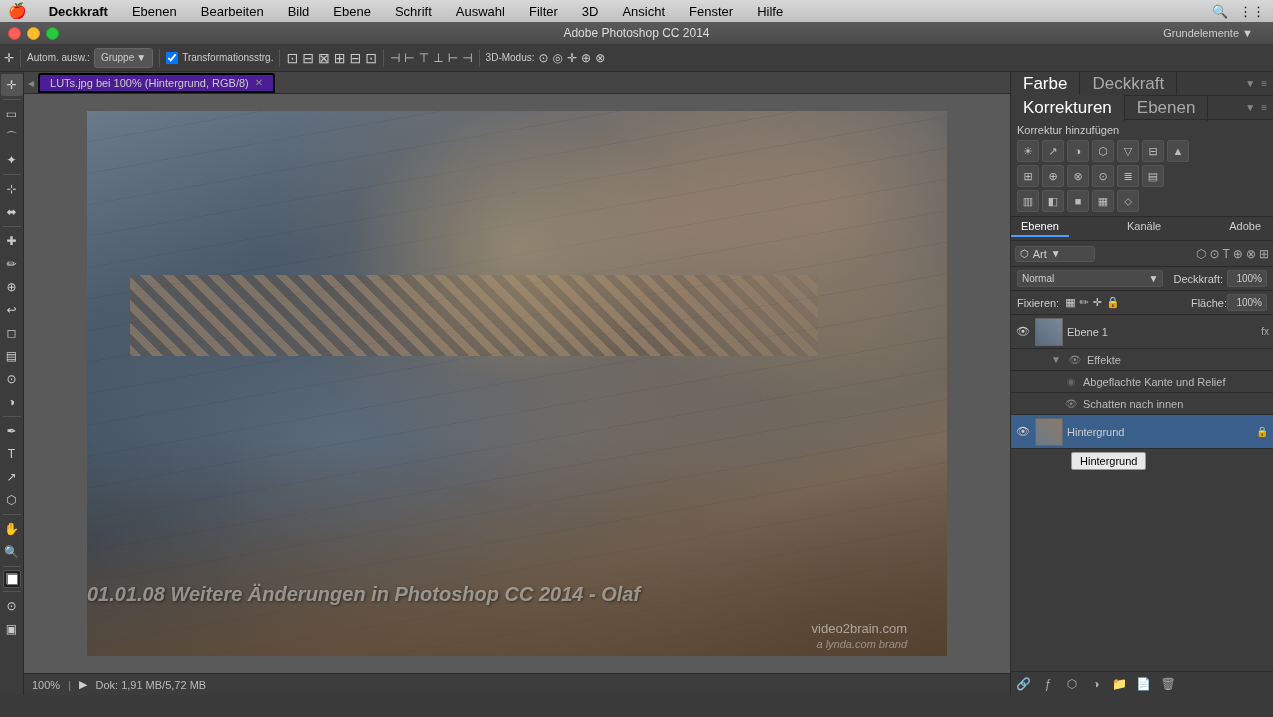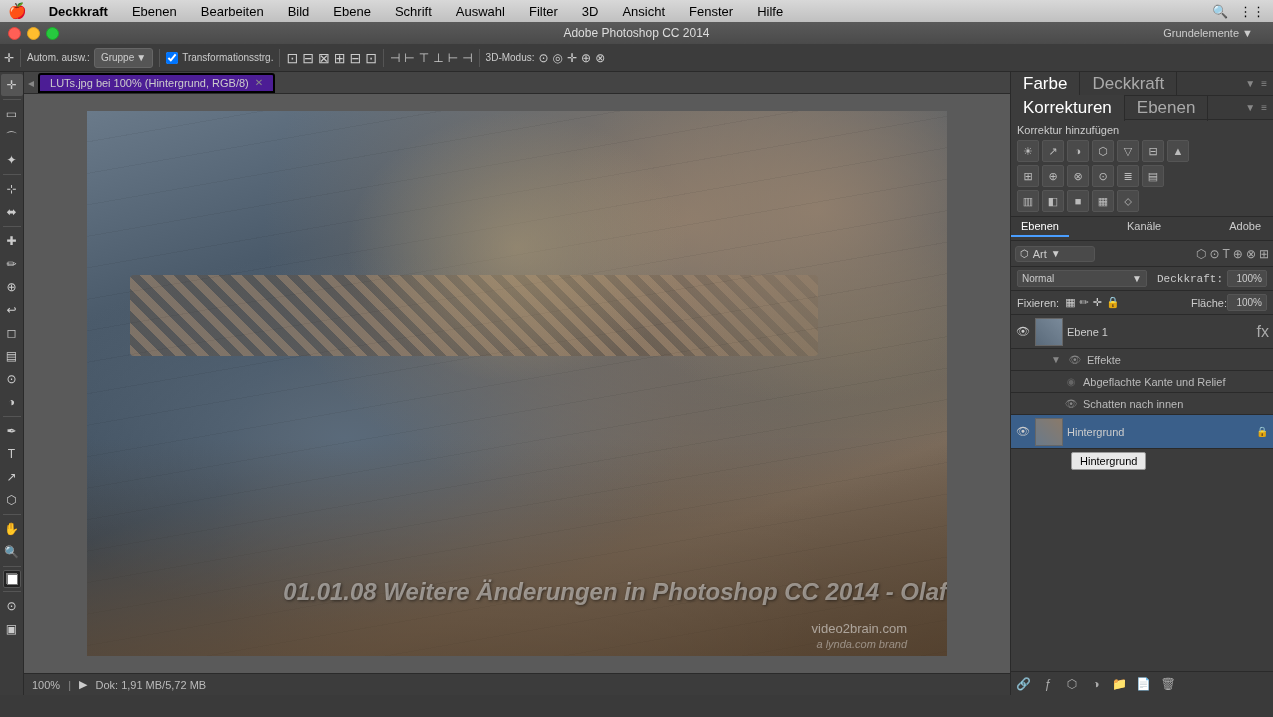--- a/index.html
+++ b/index.html
@@ -299,21 +299,21 @@
       border: 1px solid #666;
       flex-shrink: 0;
       display: flex;
       align-items: center;
       justify-content: center;
       font-size: 8px;
       overflow: hidden;
     }
     .layer-name { flex: 1; font-size: 11px; color: #ccc; }
     .layer-eye { width: 16px; height: 16px; display: flex; align-items: center; justify-content: center; cursor: pointer; font-size: 11px; flex-shrink: 0; }
-    .layer-fx { color: #aaa; font-size: 16px; margin-left: auto; text-align: right; }
+    .layer-fx { color: #aaa; font-size: 10px; margin-left: auto; text-align: right; }
     .layer-lock { color: #aaa; font-size: 10px; }
 
     
     .effect-item {
       height: 22px;
       display: flex;
       align-items: center;
       padding: 0 4px 0 40px;
       gap: 4px;
       border-bottom: 1px solid #2a2a2a;
@@ -392,23 +392,23 @@
       width: 50%;
       height: 60%;
       background: radial-gradient(ellipse at 70% 30%, rgba(150,130,110,0.8) 0%, transparent 60%),
                   radial-gradient(ellipse at 80% 70%, rgba(120,110,90,0.6) 0%, transparent 40%);
     }
     .watermark {
       position: absolute;
       bottom: 50px;
       left: 0;
       right: 0;
-      text-align: right;
+      text-align: left;
       color: rgba(255,255,255,0.45);
-      font-size: 24px;
+      font-size: 20px;
       font-style: italic;
       font-weight: 600;
       text-shadow: 1px 1px 3px rgba(0,0,0,0.5);
     }
     .watermark-sub {
       position: absolute;
       bottom: 20px;
       right: 40px;
       color: rgba(255,255,255,0.5);
       font-size: 13px;
@@ -638,21 +638,21 @@
         <span style="font-size:12px;color:#aaa;cursor:pointer;">⊗</span>
         <span style="font-size:12px;color:#aaa;cursor:pointer;">⊞</span>
       </span>
     </div>
 
     <div class="layer-opacity-row">
       <div style="background:#4a4a4a;border:1px solid #555;border-radius:2px;padding:2px 4px;font-size:10px;color:#ccc;cursor:pointer;flex:1;display:flex;justify-content:space-between;">
         <span>Normal</span>
         <span>▼</span>
       </div>
-      <span style="margin-left:6px;font-family:Liberation Mono, monospace;">Deckkraft:</span>
+      <span style="margin-left:6px;">Deckkraft:</span>
       <span style="background:#4a4a4a;border:1px solid #555;border-radius:2px;padding:2px 4px;font-size:10px;color:#ccc;width:40px;text-align:right;">100%</span>
     </div>
 
     <div class="lock-row">
       <span>Fixieren:</span>
       <div class="lock-icons">
         <span style="font-size:11px;cursor:pointer;">▦</span>
         <span style="font-size:11px;cursor:pointer;">✏</span>
         <span style="font-size:11px;cursor:pointer;">✛</span>
         <span style="font-size:11px;cursor:pointer;">🔒</span>

